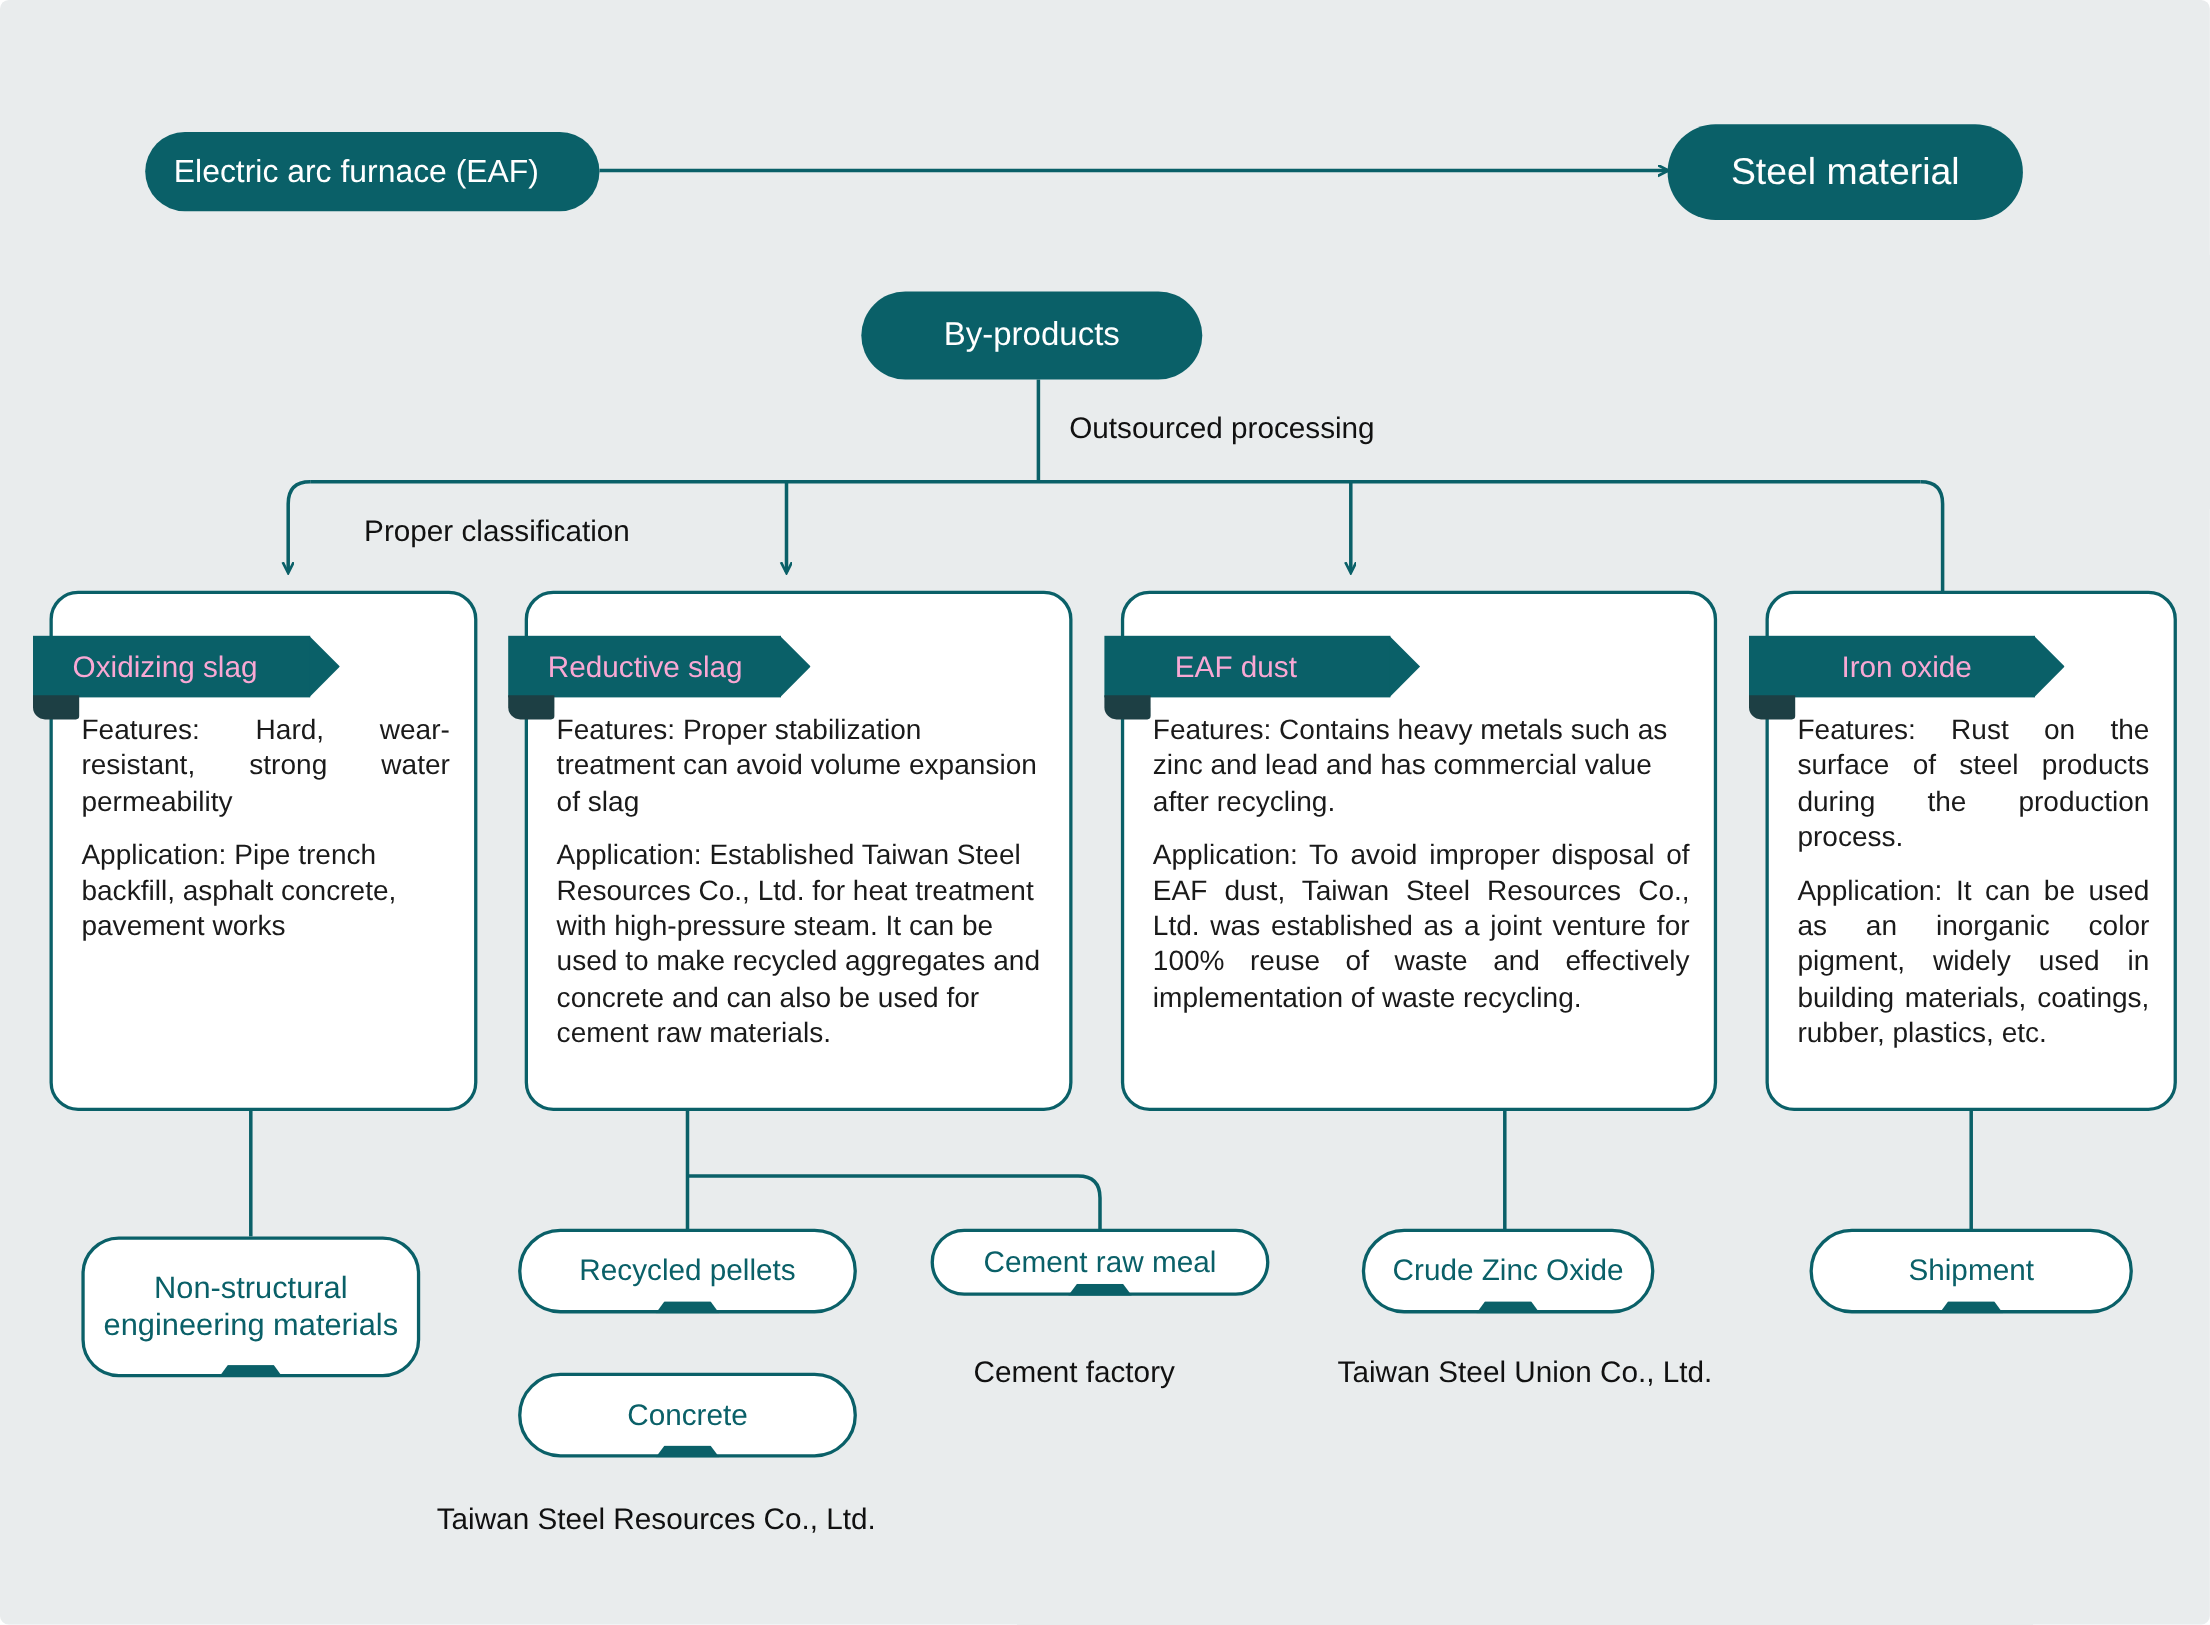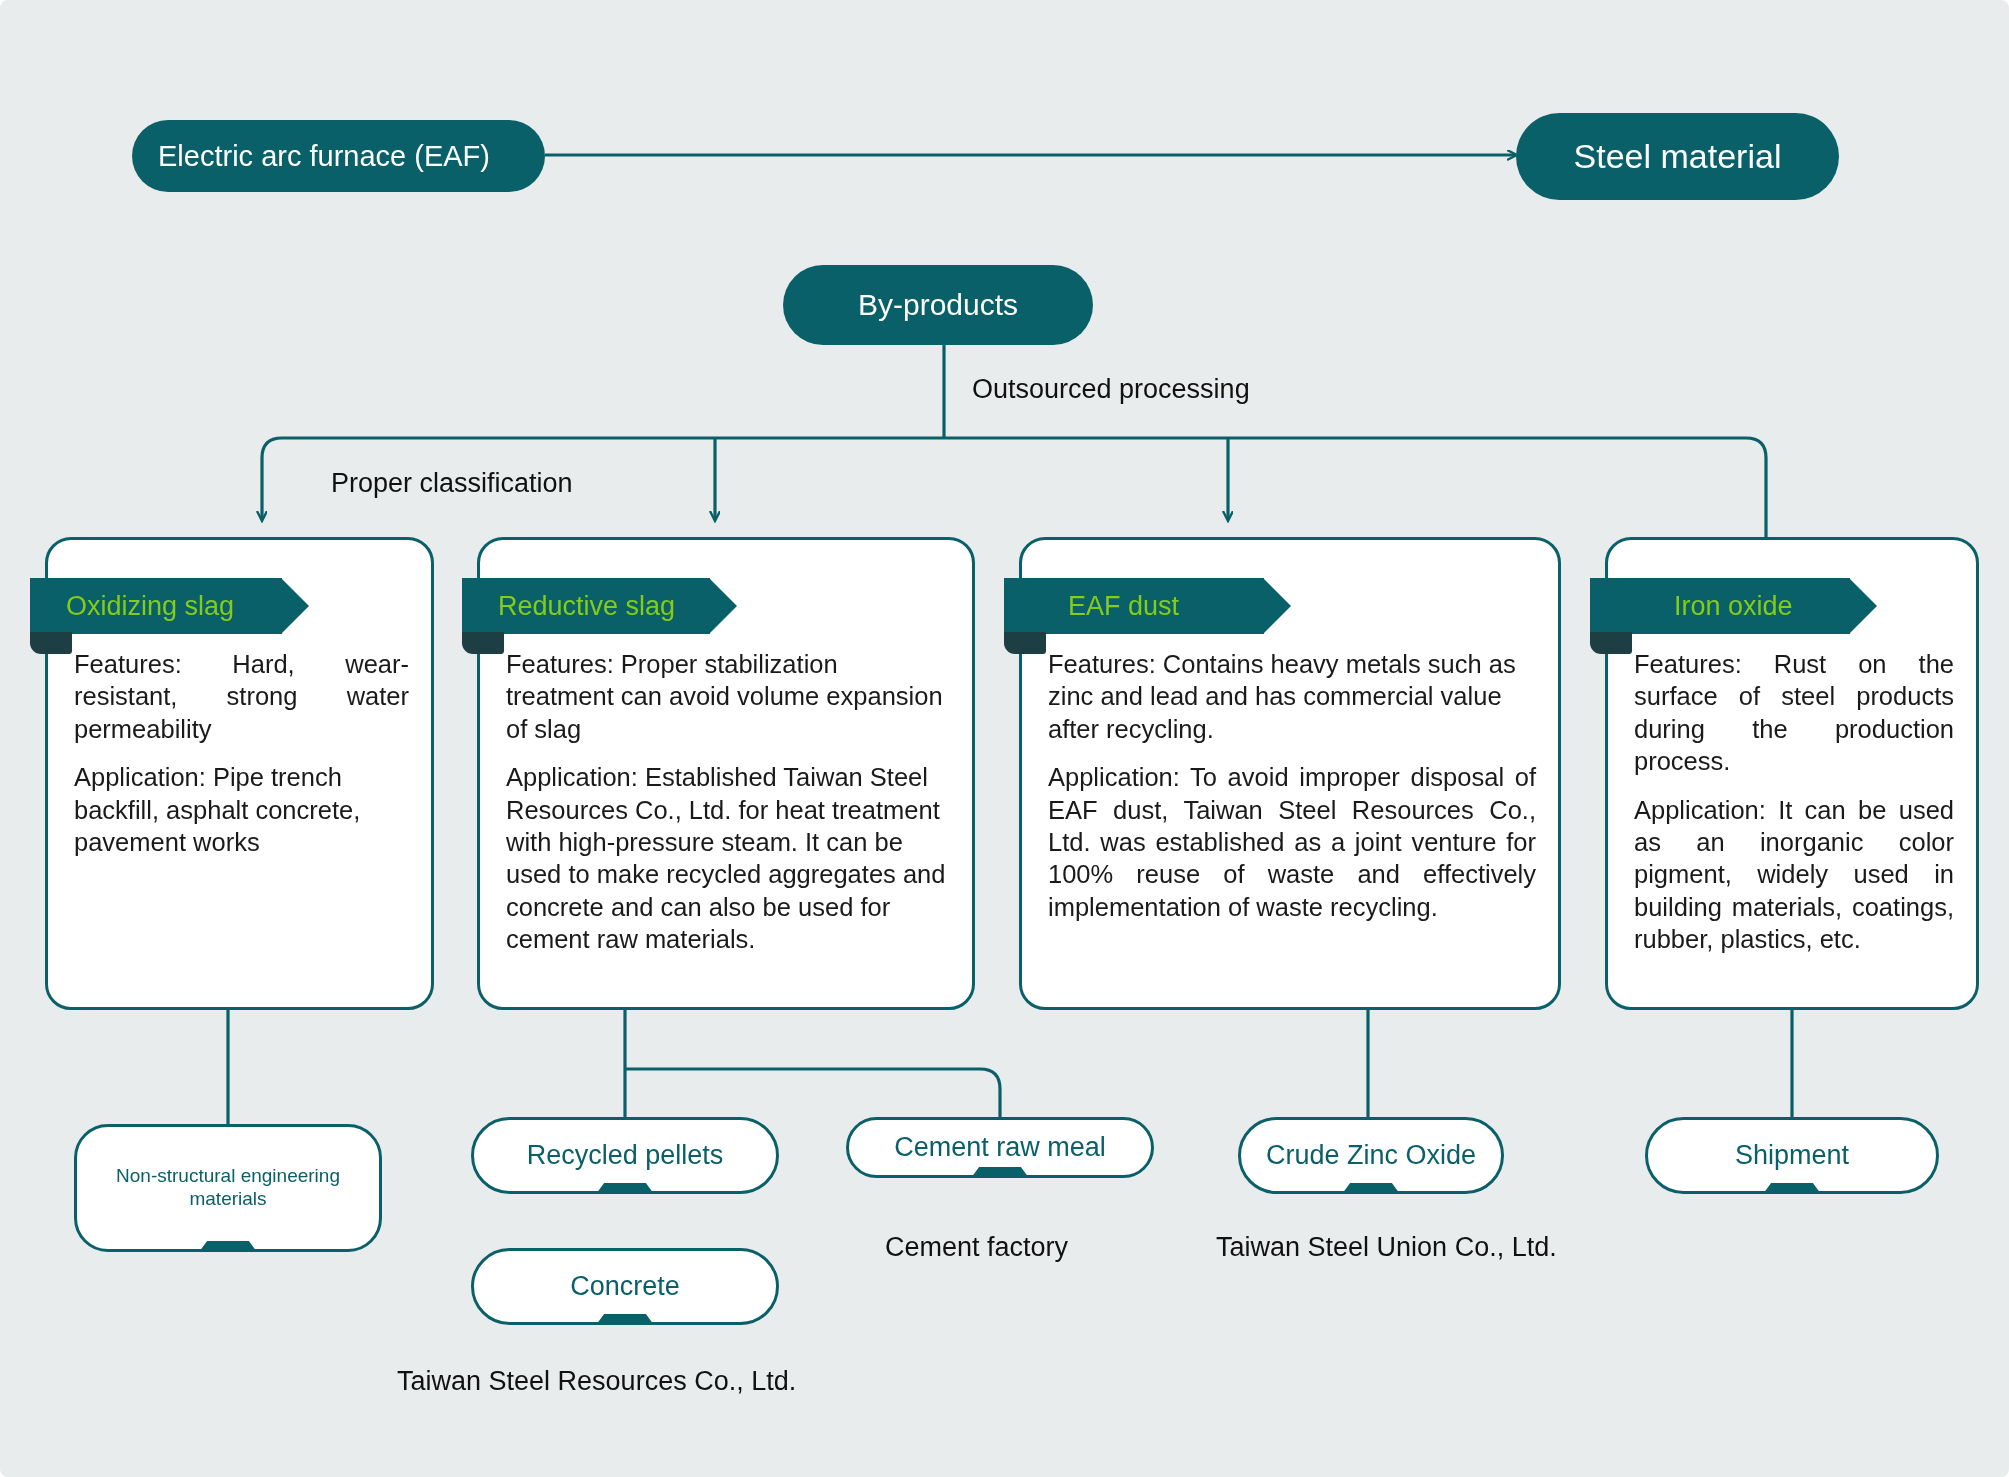--- a/index.html
+++ b/index.html
@@ -70,21 +70,21 @@
     border: 3px solid #0a6068;
     border-radius: 26px;
     box-sizing: border-box;
   }
   .card-header {
     position: absolute;
     top: 38px;
     left: -18px;
     height: 56px;
     background: #0a6068;
-    color: #84cc16;
+    color: #f9a8d4;
     display: flex;
     align-items: center;
     font-size: 27px;
     box-sizing: border-box;
   }
   .card-header .chev {
     position: absolute;
     right: -27px;
     top: 0;
     width: 28px;
@@ -214,21 +214,21 @@
       <span style="padding-left:84px;">Iron oxide</span>
       <span class="chev"></span>
       <span class="nub"></span>
     </div>
     <div class="card-body">
       <p class="justify">Features: Rust on the surface of steel products during the production process.</p>
       <p class="justify">Application: It can be used as an inorganic color pigment, widely used in building materials, coatings, rubber, plastics, etc.</p>
     </div>
   </div>
 
-  <div class="pill-outline" style="left:74px; top:1124px; width:308px; height:128px; font-size:19px; border-radius:34px; padding:0 16px;">
+  <div class="pill-outline" style="left:74px; top:1124px; width:308px; height:128px; font-size:28px; border-radius:34px; padding:0 16px;">
     <span>Non-structural engineering materials</span>
     <span class="tab"></span>
   </div>
 
   <div class="pill-outline" style="left:471px; top:1117px; width:308px; height:77px; font-size:27px;">
     <span>Recycled pellets</span>
     <span class="tab"></span>
   </div>
 
   <div class="pill-outline" style="left:471px; top:1248px; width:308px; height:77px; font-size:27px;">

